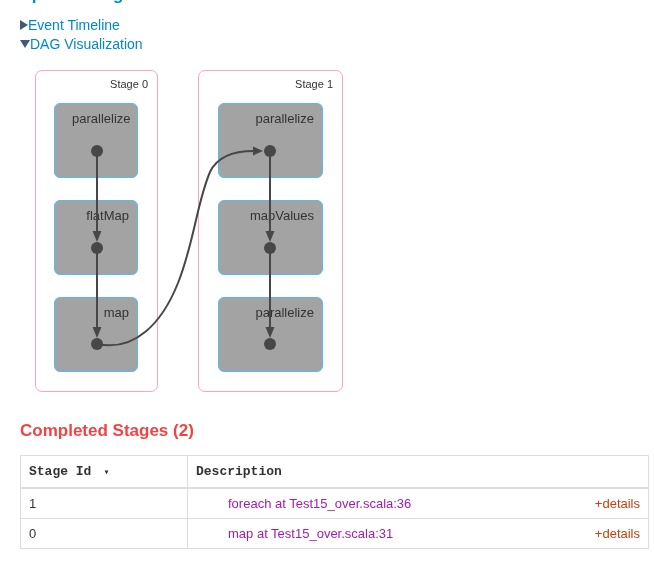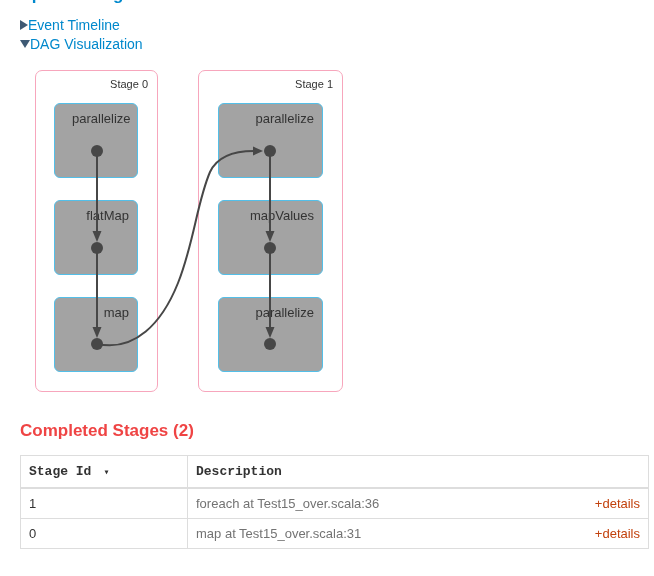--- a/index.html
+++ b/index.html
@@ -34,21 +34,21 @@
   .dot { fill:#474747; stroke:none; }
 
   
   .section-title { position:absolute; left:20px; top:421px; font-size:17px; font-weight:bold; color:#ef4444; }
   table.stages { position:absolute; left:20px; top:455px; width:629px; border-collapse:collapse; background:#fff; }
   table.stages th, table.stages td { border:1px solid #ddd; font-size:13px; text-align:left; vertical-align:middle; }
   table.stages th { padding:8px 8px; font-weight:bold; color:#333; border-bottom:2px solid #ddd;font-family:Liberation Mono, monospace; }
   table.stages td { padding:7px 8px; color:#333; }
   .col-id { width:150px; }
   .sort-caret { font-size:10px; color:#333; margin-left:12px; }
-  a.desc-link { color:#737373; text-decoration:none; cursor:pointer; }
+  a.desc-link { color:#a21caf; text-decoration:none; cursor:pointer;margin-left:32px; }
   .details-toggle { float:right; color:#c2410c; cursor:pointer; }
 </style>
 </head>
 <body>
 
 <div class="page">
 
   <div class="clipped-top">
     <span>Completed Stages: 2</span>
   </div>

